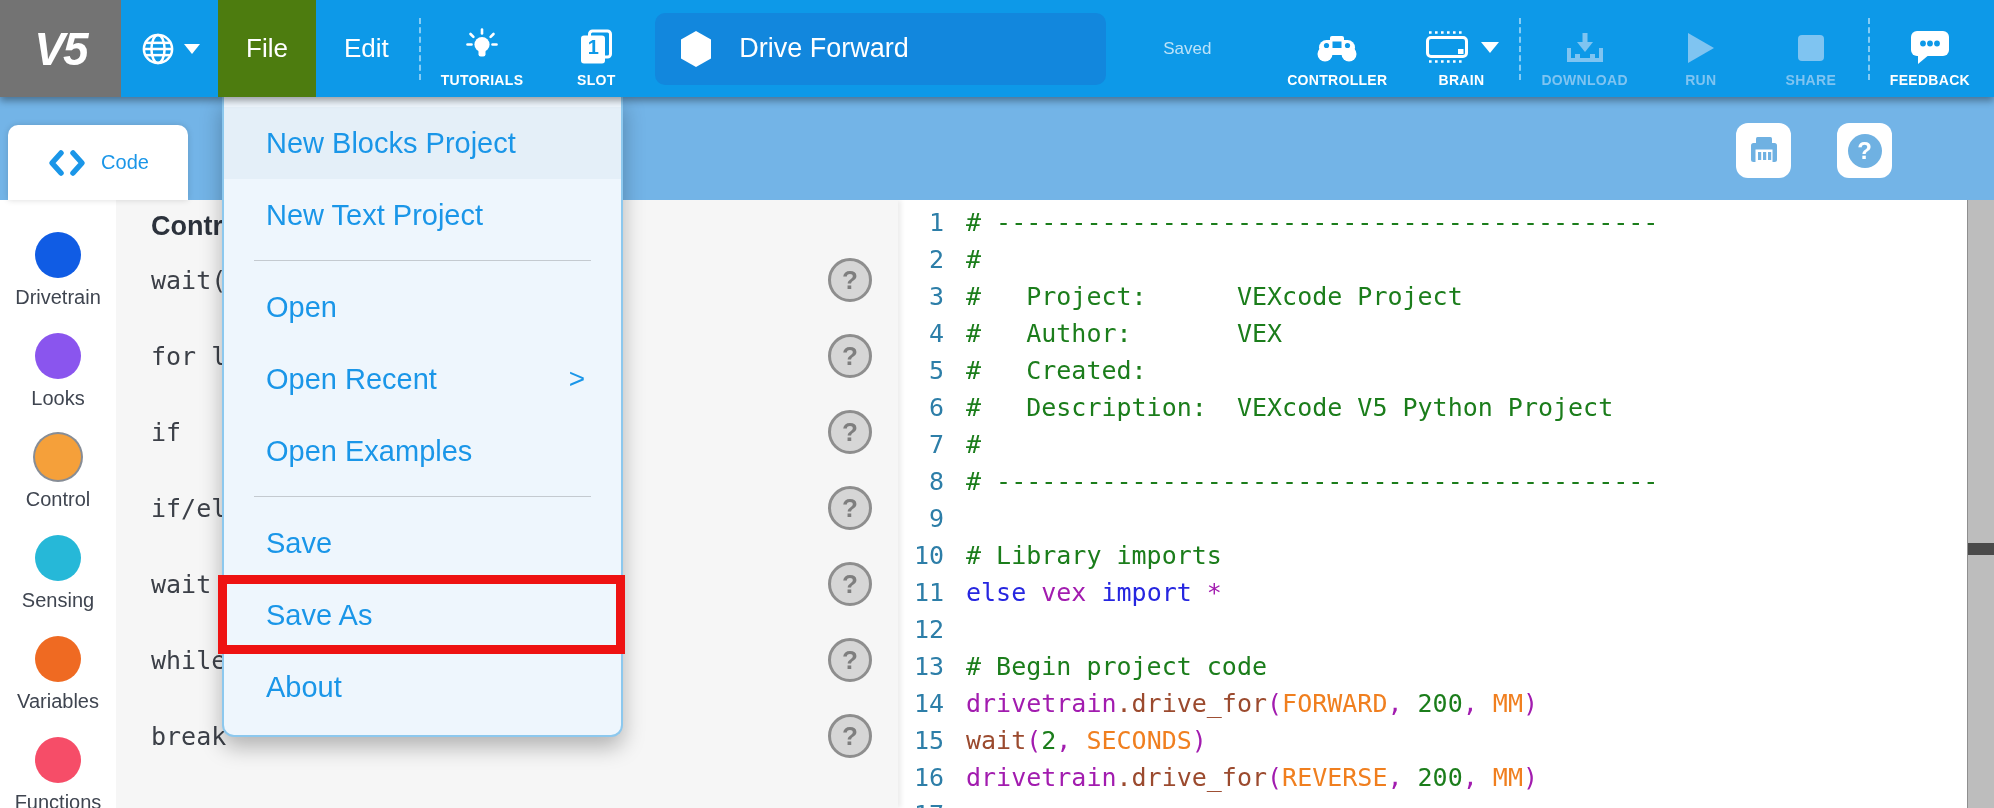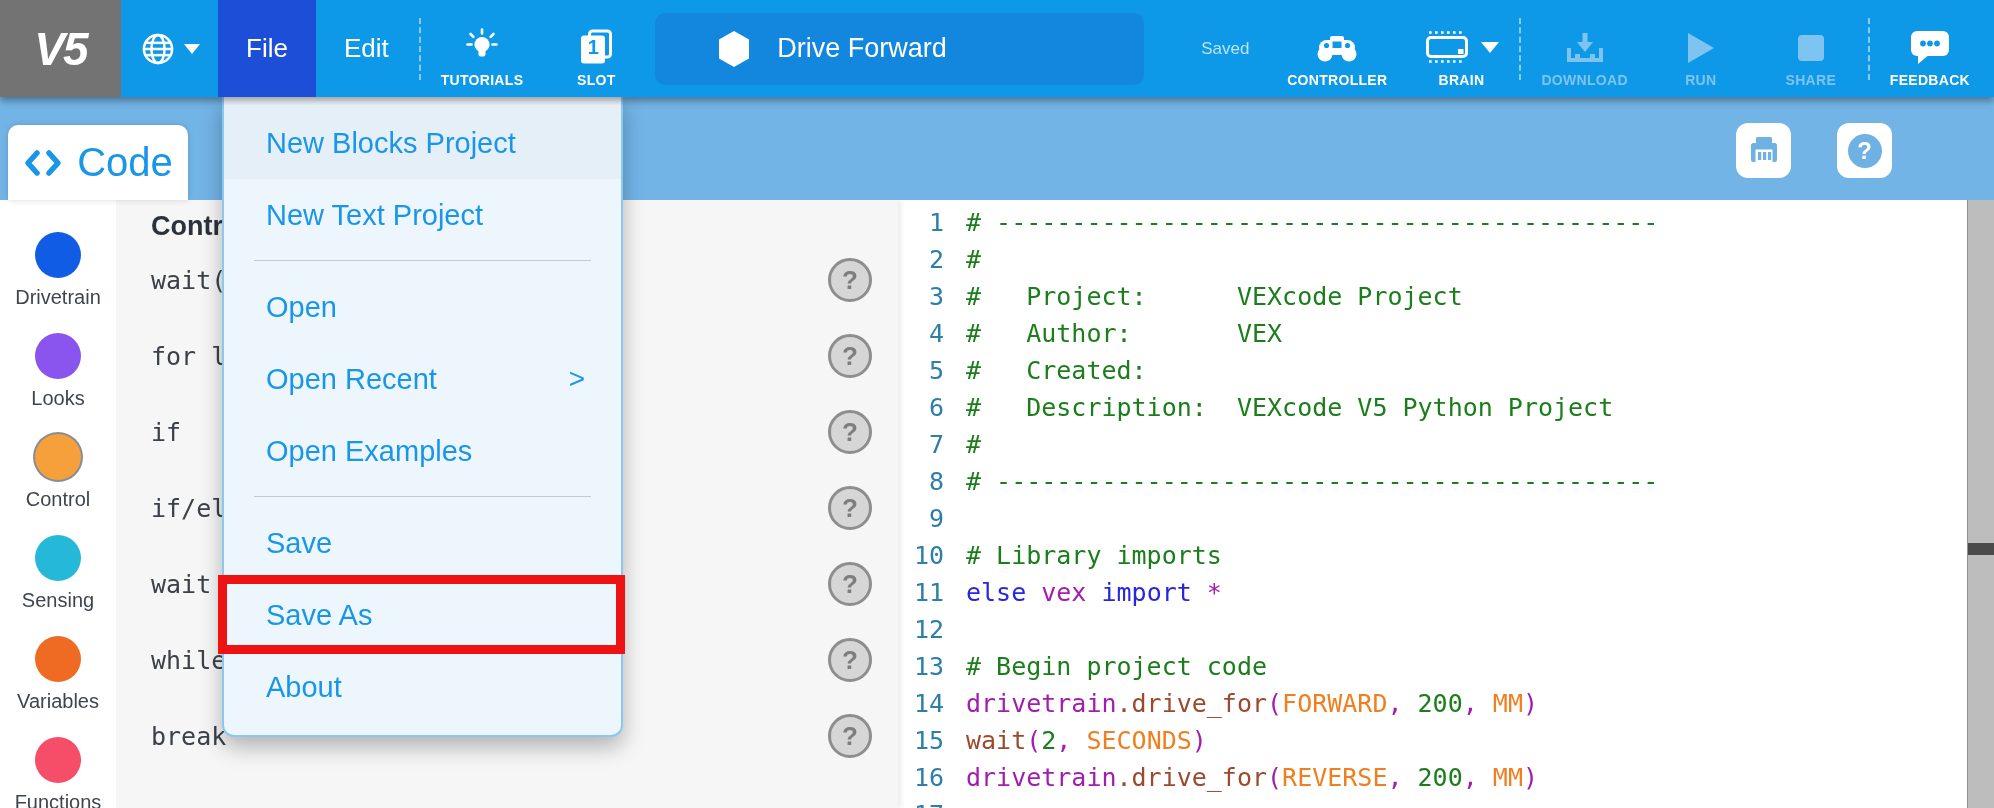--- a/index.html
+++ b/index.html
@@ -7,44 +7,44 @@
        font-family:"Liberation Sans",sans-serif;-webkit-font-smoothing:antialiased;}
 
   
   .topbar{position:absolute;left:0;top:0;width:1994px;height:97px;background:#0d99e8;
           display:flex;align-items:stretch;color:#fff;z-index:50;
           box-shadow:0 4px 7px rgba(0,0,0,.35);}
   .logo{width:121px;background:#737373;display:flex;align-items:center;justify-content:center;
         font-style:italic;font-weight:bold;font-size:46px;letter-spacing:-2px;}
   .globe-btn{width:97px;display:flex;align-items:center;justify-content:center;gap:8px;cursor:pointer;}
   .menu-item{display:flex;align-items:center;justify-content:center;font-size:26px;cursor:pointer;padding:0 28px;}
-  .menu-item.active{background:#1d4ed8;}
+  .menu-item.active{background:#4d7c0f;}
   .vsep{align-self:center;height:62px;border-left:2px dashed rgba(255,255,255,.5);margin:0 2px;}
   .icon-btn{display:flex;flex-direction:column;align-items:center;justify-content:flex-end;
             gap:7px;padding:10px 18px 9px;cursor:pointer;min-width:74px;}
   .icon-btn .lbl{font-size:14px;font-weight:bold;letter-spacing:.3px;white-space:nowrap;}
   .icon-btn.disabled{color:#7fc4f1;cursor:default;}
   .icon-row{display:flex;align-items:center;gap:10px;}
   .caret{width:0;height:0;border-left:9px solid transparent;border-right:9px solid transparent;
          border-top:11px solid currentColor;}
   .caret.small{border-left-width:8px;border-right-width:8px;border-top-width:10px;}
   .project-box{align-self:center;margin-left:4px;height:72px;width:415px;background:#1287dd;
-               border-radius:10px;display:flex;align-items:center;gap:26px;padding:0 12px 0 62px;
+               border-radius:10px;display:flex;align-items:center;gap:26px;padding:0 12px 0 24px;
                font-size:27px;cursor:text;}
   .saved{align-self:center;margin-left:57px;font-size:17px;color:rgba(255,255,255,.72);}
   .right-group{margin-left:auto;display:flex;align-items:stretch;padding-right:6px;}
   .slot-wrap{position:relative;width:34px;height:36px;}
   .slot-num{position:absolute;left:3px;top:7px;width:22px;text-align:center;
             color:#0d99e8;font-weight:bold;font-size:20px;}
 
   
   .subbar{position:absolute;left:0;top:97px;width:1994px;height:103px;background:#73b4e7;z-index:10;}
   .code-tab{position:absolute;left:8px;top:28px;width:180px;height:75px;background:#fff;
             border-radius:10px 10px 0 0;display:flex;align-items:center;justify-content:center;
-            gap:14px;color:#1a96e8;font-size:40px;cursor:pointer;box-shadow:0 0 6px rgba(0,0,0,.15);}
+            gap:14px;color:#1a96e8;font-size:20px;cursor:pointer;box-shadow:0 0 6px rgba(0,0,0,.15);}
   .sq-btn{position:absolute;top:26px;width:55px;height:55px;background:#fff;border-radius:12px;
           display:flex;align-items:center;justify-content:center;cursor:pointer;}
   .sq-btn.print{right:203px;}
   .sq-btn.help{right:102px;}
   .help-circle{width:34px;height:34px;border-radius:50%;background:#6fb1e2;color:#fff;
                font-weight:bold;font-size:24px;display:flex;align-items:center;justify-content:center;}
 
   
   .main{position:absolute;left:0;top:200px;width:1994px;height:608px;display:flex;}
   .cat-sidebar{width:116px;background:#fff;display:flex;flex-direction:column;align-items:center;

